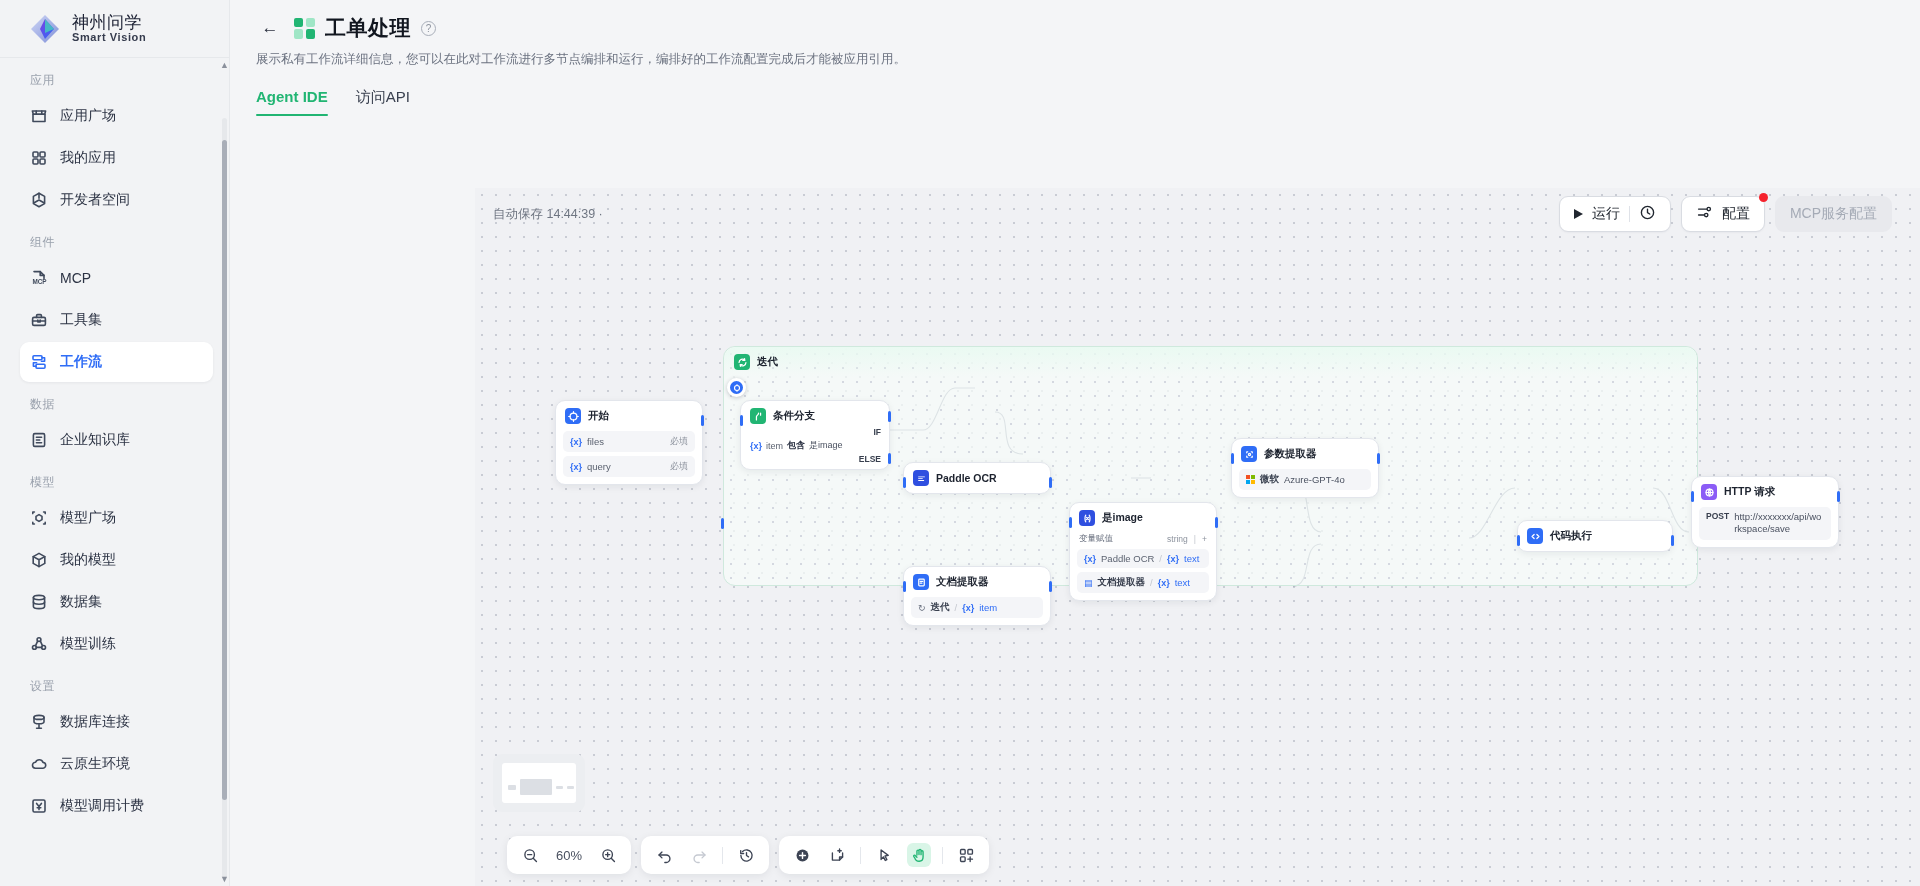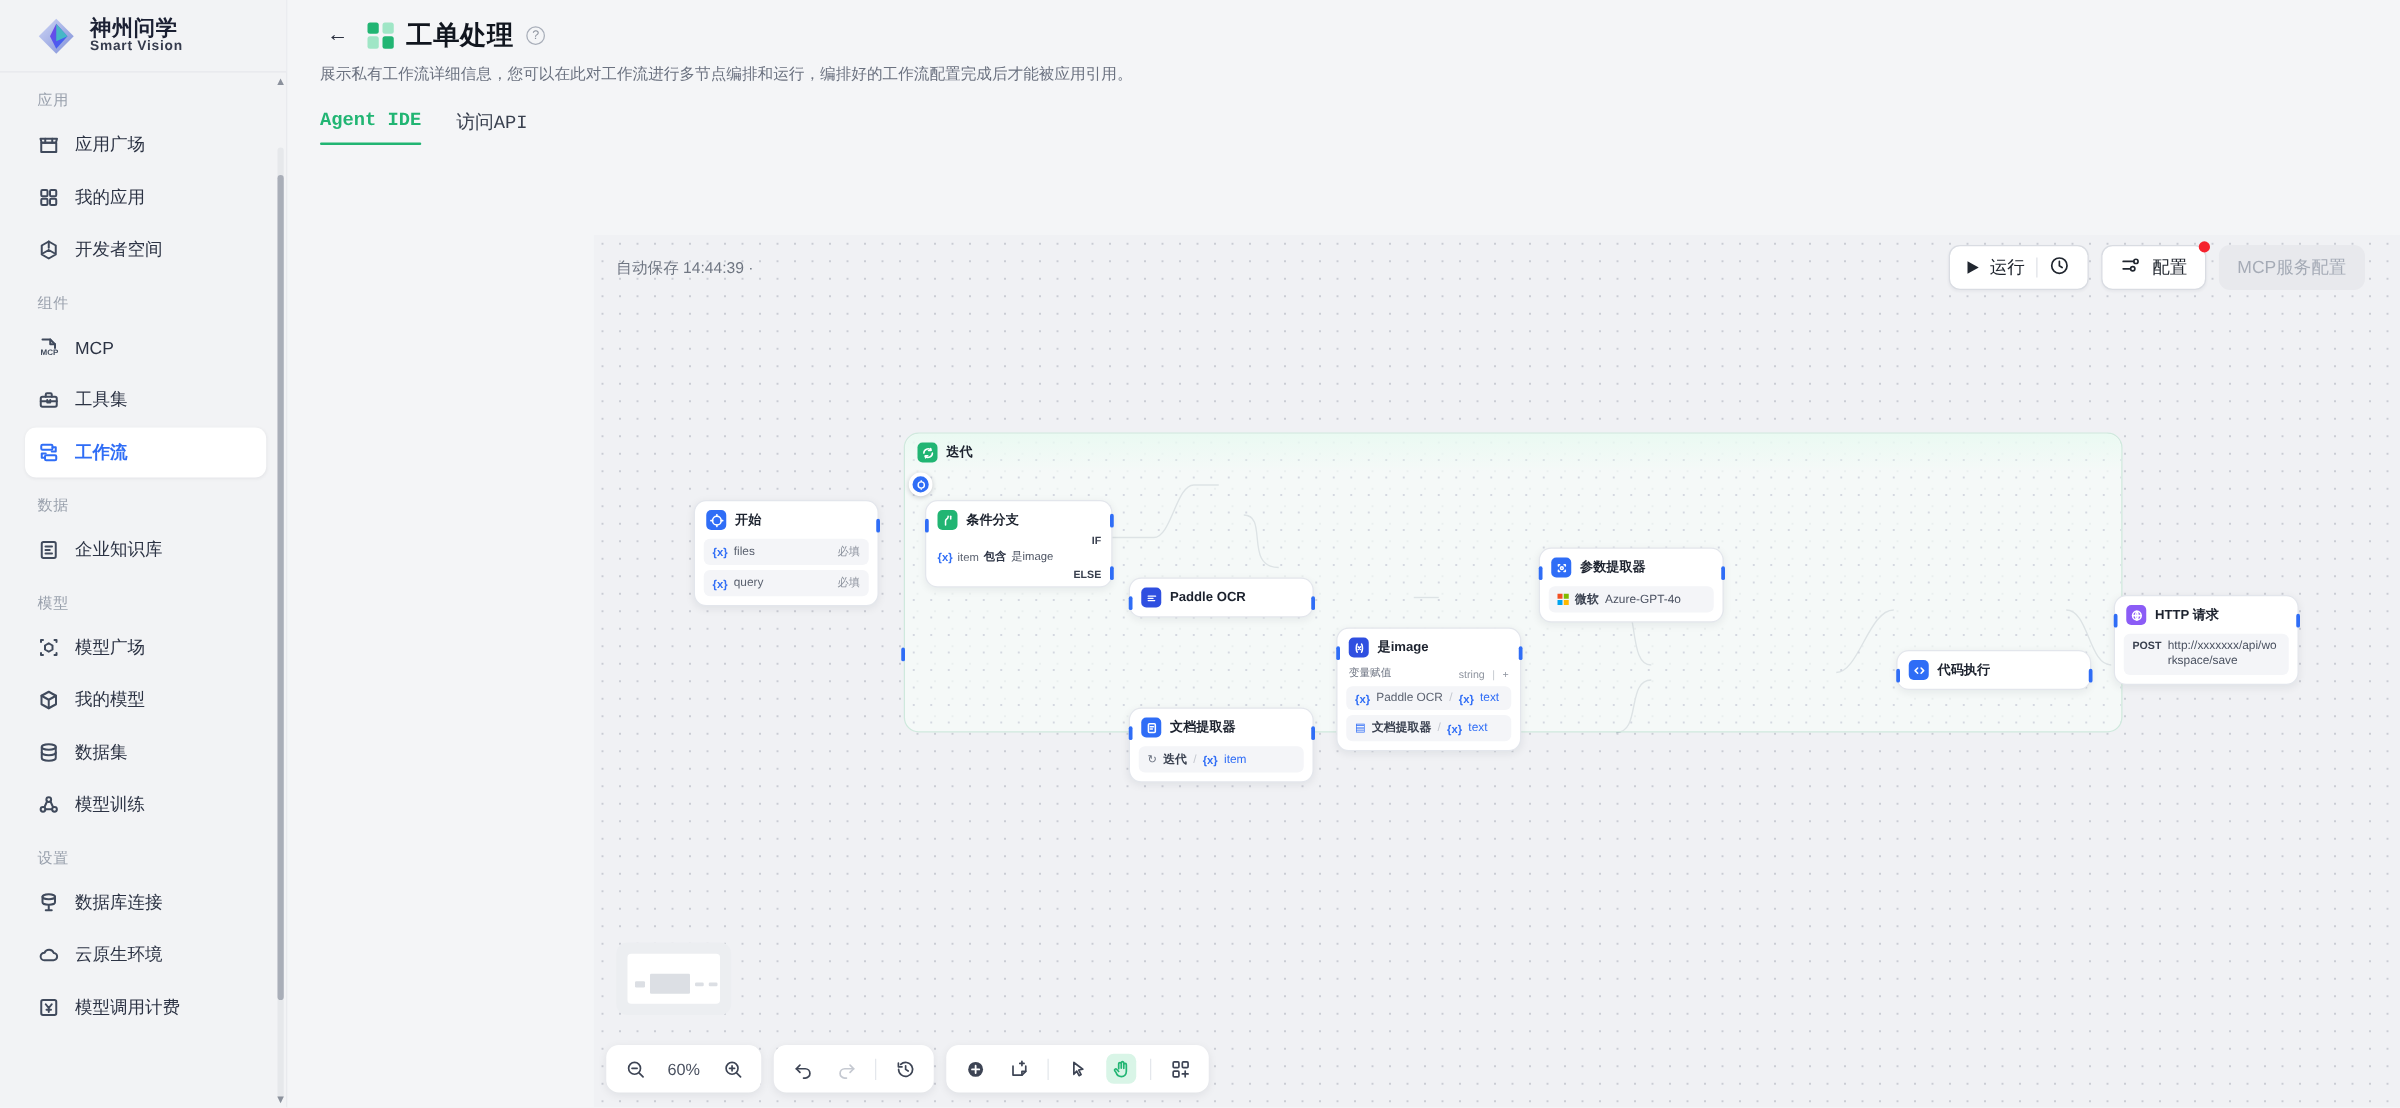--- a/index.html
+++ b/index.html
@@ -20,21 +20,21 @@
     position: relative;
   }
   .brand {
     height: 58px; display: flex; align-items: center; gap: 10px;
     padding: 0 0 0 28px;
     border-bottom: 1px solid #e6e8eb;
     background: #f2f3f5;
   }
   .brand-logo { width: 34px; height: 34px; flex: 0 0 34px; position: relative; }
   .brand-text { line-height: 1.05; }
-  .brand-cn { font-size: 17px; font-weight: 700; color: #1b2033; letter-spacing: .5px; }
+  .brand-cn { font-size: 17px; font-weight: 400; color: #1b2033; letter-spacing: .5px; }
   .brand-en { font-size: 11px; font-weight: 700; color: #353b4d; letter-spacing: .6px; }
 
   .nav {
     flex: 1; overflow: hidden; padding: 14px 0 0 0; position: relative;
   }
   .nav-scroll { padding: 0 16px 0 20px; }
   .nav-group { font-size: 12px; color: #9aa1ad; padding: 12px 0 7px 10px; letter-spacing: .5px; }
   .nav-group:first-child { padding-top: 0; }
   .nav-item {
     display: flex; align-items: center; gap: 12px;
@@ -63,21 +63,21 @@
     width: 28px; height: 28px; border-radius: 7px; display: flex; align-items: center;
     justify-content: center; cursor: pointer; color: #2b3140; font-size: 17px;
   }
   .title-icon { width: 21px; height: 21px; display: grid; grid-template-columns: 1fr 1fr; grid-template-rows: 1fr 1fr; gap: 2.5px; }
   .title-icon i { display: block; border-radius: 2px; }
   .page-title { font-size: 21px; font-weight: 700; color: #11161f; letter-spacing: .5px; }
   .help-ico { width: 15px; height: 15px; border-radius: 50%; border: 1.3px solid #a8aeb9; color: #8d939e;
     font-size: 10px; display: flex; align-items: center; justify-content: center; cursor: pointer; }
   .page-desc { font-size: 12.5px; color: #6b7280; margin-top: 9px; }
 
-  .tabs { display: flex; gap: 28px; padding: 0 26px; margin-top: 20px; font-family: Liberation Mono, monospace; }
+  .tabs { display: flex; gap: 28px; padding: 0 26px; margin-top: 20px; }
   .tab { font-size: 15px; color: #39404f; padding-bottom: 9px; cursor: pointer; position: relative; }
   .tab.active { color: #21b573; font-weight: 700; }
   .tab.active::after { content: ""; position: absolute; left: 0; right: 0; bottom: 0; height: 2.5px; background: #21b573; border-radius: 2px; }
 
   
   .canvas-wrap { position: absolute; left: 245px; top: 188px; right: 0; bottom: 0; overflow: hidden; }
   .canvas {
     position: absolute; inset: 0;
     background-color: #f0f1f4;
     background-image: radial-gradient(#c9ccd4 1px, transparent 1.1px);
@@ -138,21 +138,21 @@
   }
 
   
   .minimap {
     position: absolute; left: 18px; bottom: 74px; width: 92px; height: 58px;
     background: #eceef1; border-radius: 9px; padding: 9px;
   }
   .minimap-inner { width: 100%; height: 100%; background: #fff; border-radius: 3px; position: relative; }
   .mm-bar { position: absolute; background: #dcdfe4; border-radius: 1px; }
 
-  .bottom-bar { position: absolute; left: 10px; bottom: 12px; display: flex; gap: 10px; }
+  .bottom-bar { position: absolute; left: 32px; bottom: 12px; display: flex; gap: 10px; }
   .pill { background: #fff; border-radius: 10px; box-shadow: 0 2px 8px rgba(16,24,40,.08);
     height: 38px; display: flex; align-items: center; padding: 0 11px; gap: 11px; }
   .pill-btn { width: 24px; height: 24px; display: flex; align-items: center; justify-content: center; cursor: pointer; border-radius: 6px; }
   .pill-btn svg { width: 17px; height: 17px; fill: none; stroke: #3d4454; stroke-width: 1.6; stroke-linecap: round; stroke-linejoin: round; }
   .pill-btn.disabled svg { stroke: #c5c9d1; }
   .pill-btn.on { background: #d9f5e7; }
   .pill-btn.on svg { stroke: #21b573; }
   .zoom-val { font-size: 13px; color: #4a5160; min-width: 32px; text-align: center; }
   .vsep { width: 1px; height: 17px; background: #e4e7ec; }
 </style>

